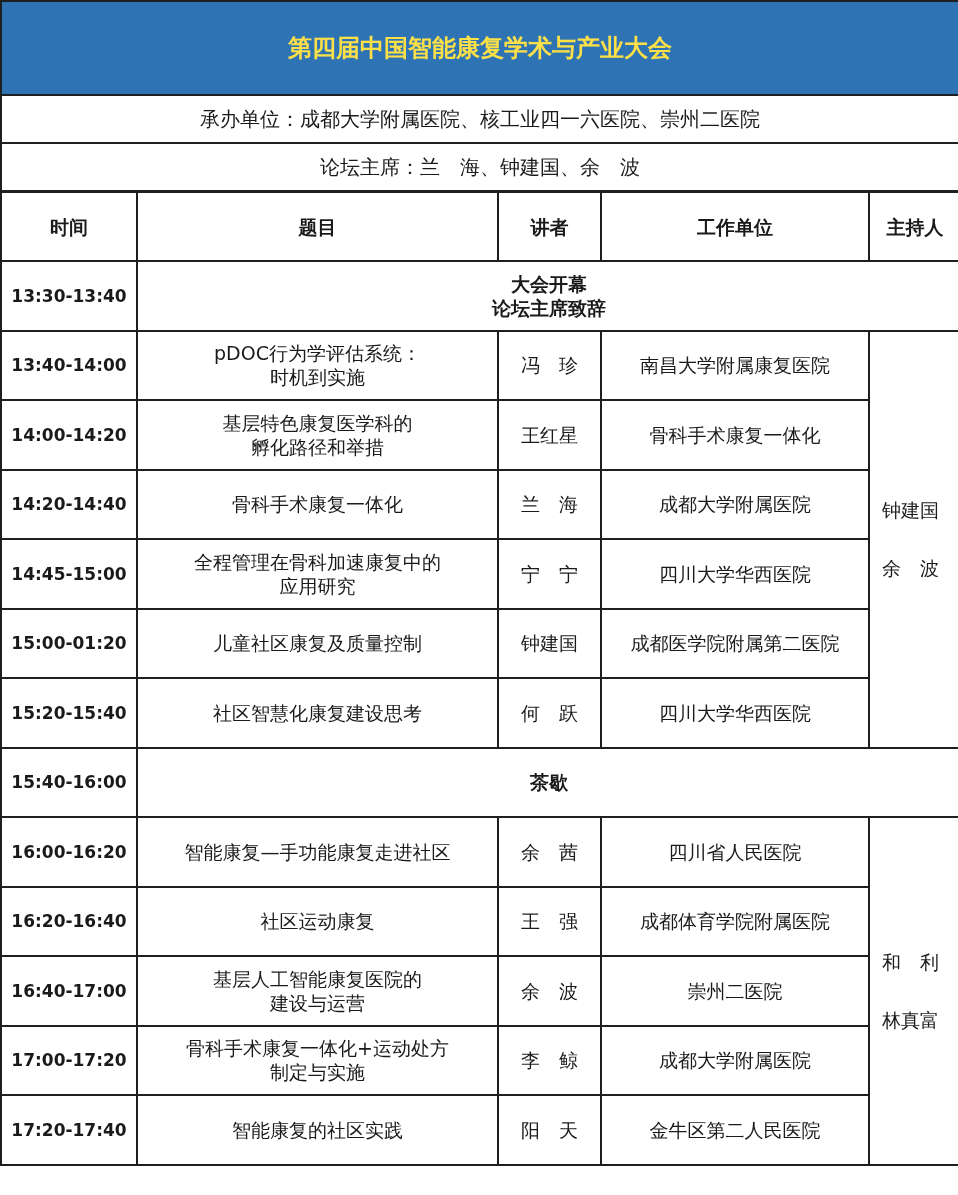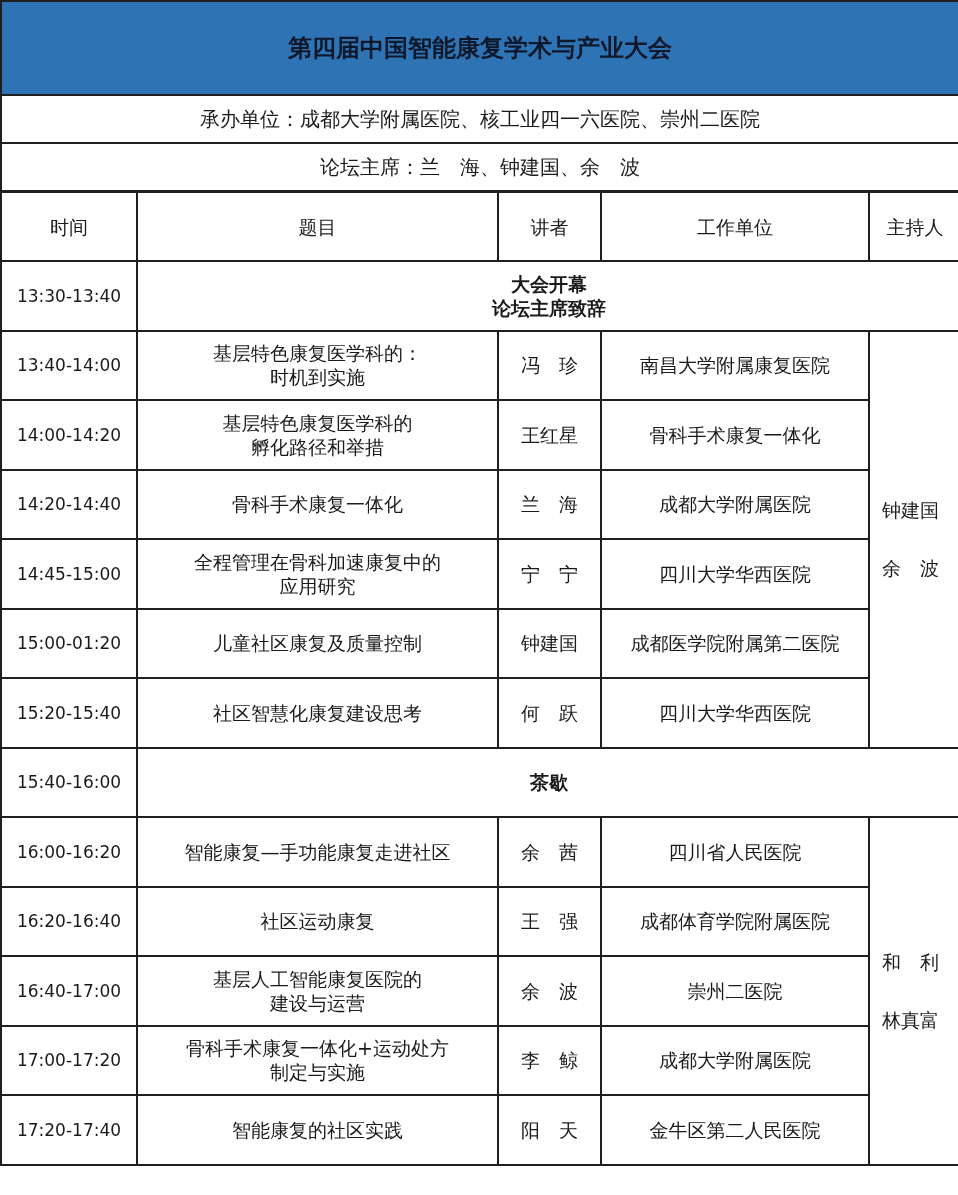--- a/index.html
+++ b/index.html
@@ -2,38 +2,38 @@
 <html><head>
 <meta charset="utf-8">
 <style>
   html, body { margin: 0; padding: 0; background: #ffffff; }
   body { width: 958px; height: 1195px; overflow: hidden; font-family: "DejaVu Sans", "Liberation Sans", sans-serif; color: #1a1a1a; }
   .sheet { position: relative; width: 958px; height: 1195px; box-sizing: border-box; }
   .banner {
     position: absolute; left: 0; top: 0; width: 958px; height: 96px; box-sizing: border-box;
     background: #2e74b5; border: 2px solid #1f1f1f; border-right: none;
     display: flex; flex-direction: column; align-items: center; justify-content: center;
-    color: #0f172a; font-weight: bold; font-size: 24px; line-height: 31px;
+    color: #fde047; font-weight: bold; font-size: 24px; line-height: 31px;
   }
   .info-row {
     position: absolute; left: 0; width: 958px; box-sizing: border-box;
     border-left: 2px solid #1f1f1f; border-bottom: 2px solid #1f1f1f;
     display: flex; align-items: center; justify-content: center; font-size: 20px;
   }
   table.sched {
     position: absolute; left: 0; top: 191px; border-collapse: collapse; table-layout: fixed;
     width: 960px;
   }
   table.sched td, table.sched th {
     border: 2px solid #1f1f1f; padding: 0; text-align: center; vertical-align: middle;
     font-size: 19px; line-height: 24px;
   }
-  table.sched th { font-weight: normal; height: 67px; }
+  table.sched th { font-weight: bold; height: 67px; }
   table.sched td { height: 67.5px; }
-  .time { font-weight: normal; font-size: 17px !important; }
+  .time { font-weight: bold; font-size: 17px !important; }
   .span-bold { font-weight: bold; }
   .line { display: block; }
   .host-cell { text-align: left !important; padding-left: 12px !important; vertical-align: middle; }
   .host-line { display: block; line-height: 58px; }
 </style>
 </head>
 <body>
 
 <div class="sheet">
 
@@ -71,21 +71,21 @@
         <td class="time">13:30-13:40</td>
         <td colspan="4" class="span-bold">
           <span class="line">大会开幕</span>
           <span class="line">论坛主席致辞</span>
         </td>
       </tr>
 
       <tr>
         <td class="time">13:40-14:00</td>
         <td>
-          <span class="line">基层特色康复医学科的：</span>
+          <span class="line">pDOC行为学评估系统：</span>
           <span class="line">时机到实施</span>
         </td>
         <td>冯　珍</td>
         <td>南昌大学附属康复医院</td>
         <td rowspan="6" class="host-cell">
           <span class="host-line">钟建国</span>
           <span class="host-line">余　波</span>
         </td>
       </tr>
       <tr>

